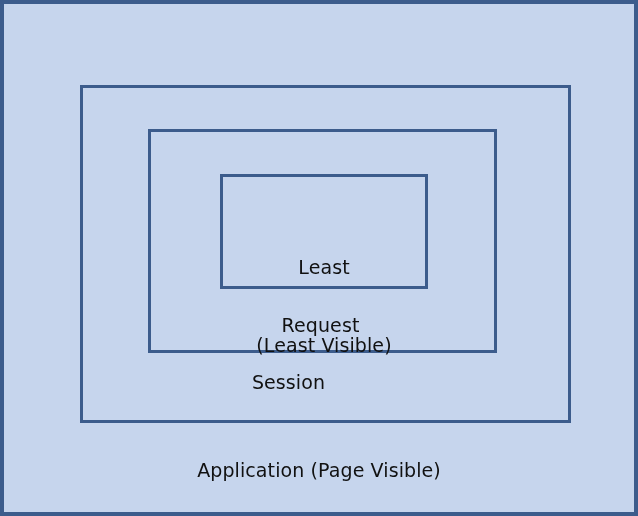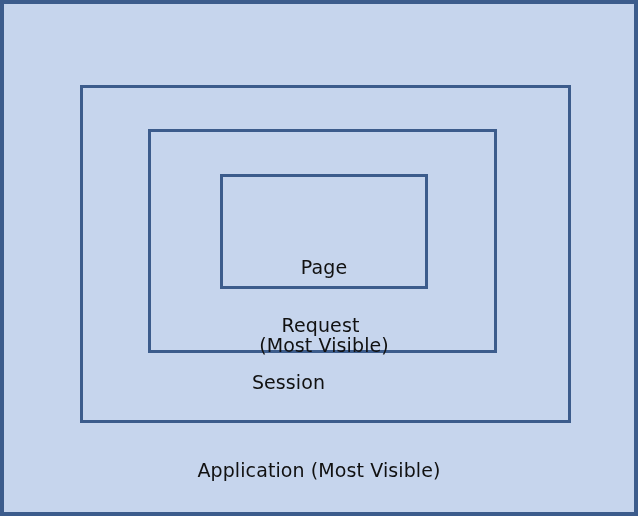--- a/index.html
+++ b/index.html
@@ -118,23 +118,23 @@
   <div class="box-session">
   </div>
 
   <div class="box-request">
   </div>
 
   <div class="box-page">
   </div>
 
   <div class="label label-page">
-    <div>Page</div>
-    <div>(Most Visible)</div>
+    <div>Least</div>
+    <div>(Least Visible)</div>
   </div>
 
   <div class="label label-request">Request</div>
 
   <div class="label label-session">Session</div>
 
-  <div class="label label-application">Application (Most Visible)</div>
+  <div class="label label-application">Application (Page Visible)</div>
 
 </div>
 
 </body></html>

